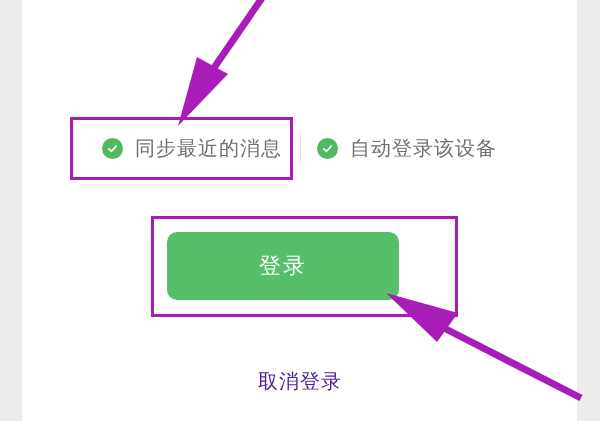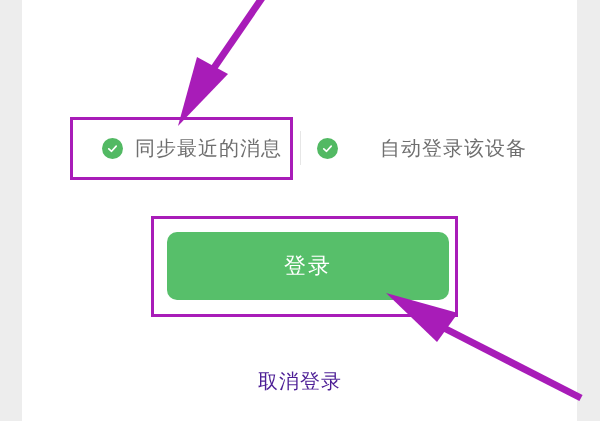--- a/index.html
+++ b/index.html
@@ -12,34 +12,34 @@
       position:absolute; left:22px; top:0; width:555px; height:421px;
       background:#ffffff;
     }
     .options {
       position:absolute; left:0; top:126px; width:502px; height:44px;
     }
     .option {
       position:absolute; top:0; height:44px; display:flex; align-items:center;
     }
     .option.sync { left:102px; }
-    .option.auto { left:317px;gap:30px; }
+    .option.auto { left:317px; }
     .check {
       width:21px; height:21px; border-radius:50%; background:#52b963;
       display:flex; align-items:center; justify-content:center; flex:none;
     }
     .check svg { width:13px; height:13px; }
     .opt-label {
       margin-left:12px; font-size:20px; color:#6f6f6f; letter-spacing:1px; white-space:nowrap;
     }
     .divider {
       position:absolute; left:300px; top:131px; width:1px; height:34px; background:#e6e6e6;
     }
     .login-btn {
-      position:absolute; left:167px; top:232px; width:282px; height:68px;
+      position:absolute; left:167px; top:232px; width:232px; height:68px;
       background:#57bf6a; border-radius:10px; border:none;
       display:flex; align-items:center; justify-content:center;
       color:#ffffff; font-size:22px; letter-spacing:2px; cursor:pointer;
     }
     .cancel-link {
       position:absolute; left:0; width:600px; top:368px; text-align:center;
       color:#4c1d95; font-size:20px; letter-spacing:1px; cursor:pointer;
     }
     .anno-box {
       position:absolute; border:3px solid #a81cb8; box-sizing:border-box; pointer-events:none;

